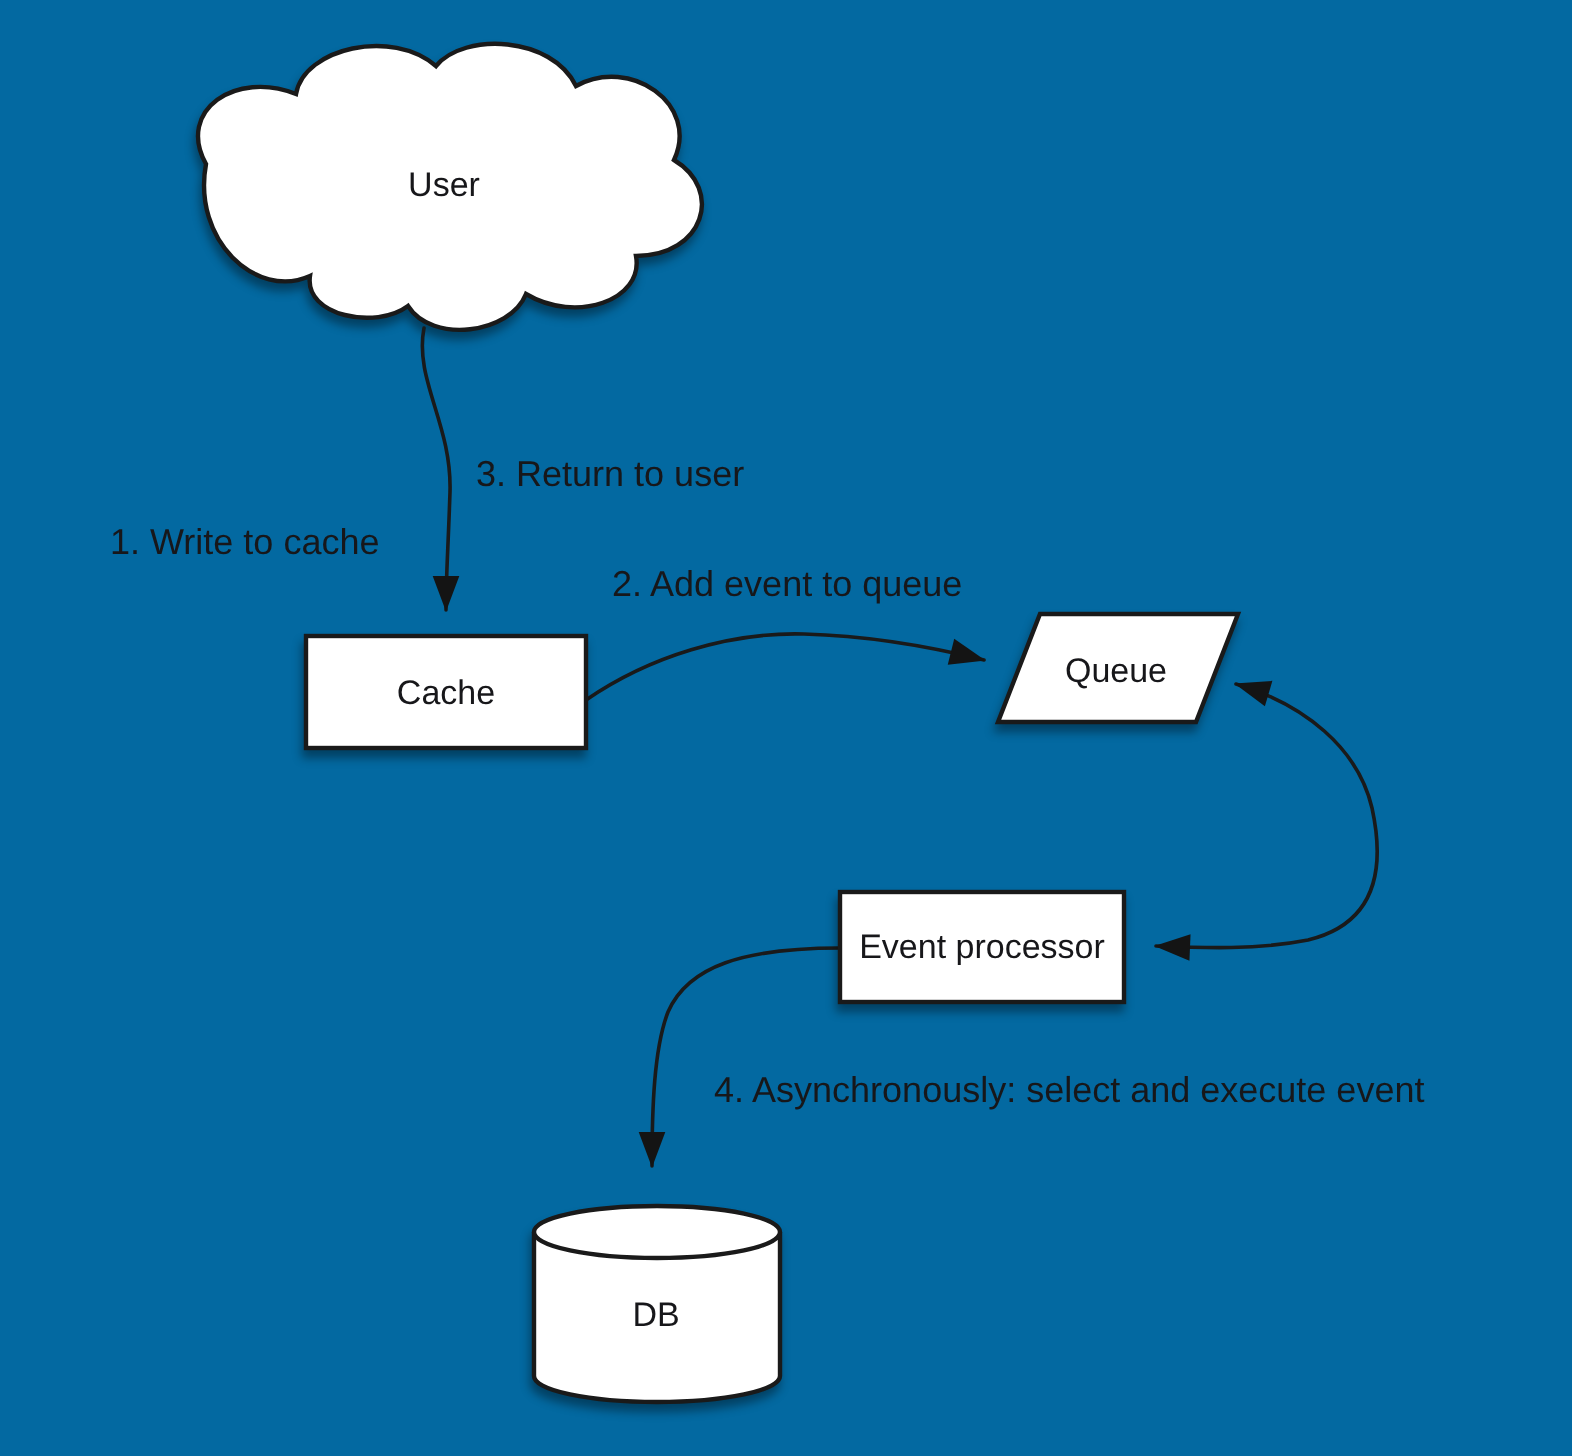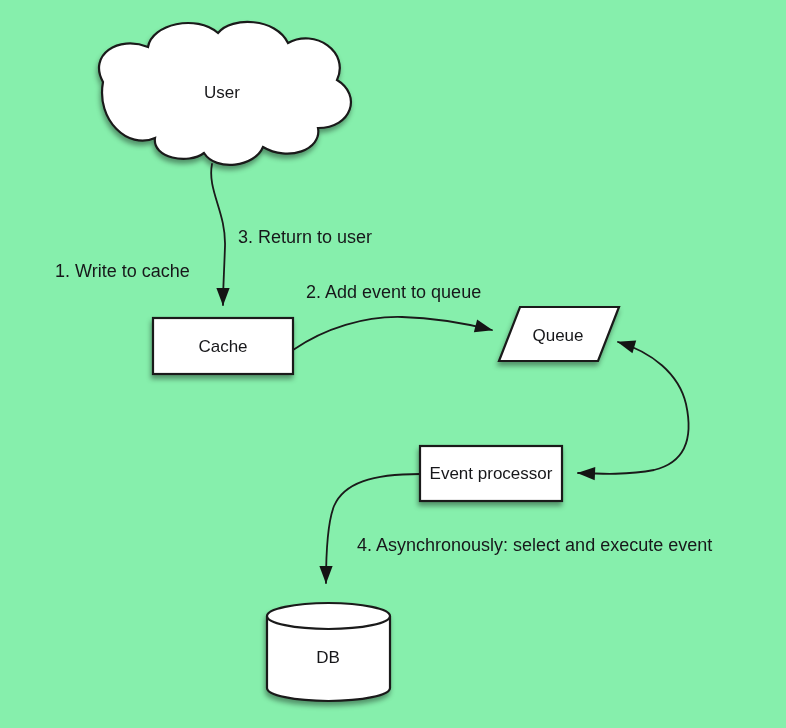--- a/index.html
+++ b/index.html
@@ -4,21 +4,21 @@
 <style>
   html, body {
     margin: 0;
     padding: 0;
     background: #ffffff;
   }
   #canvas {
     position: relative;
     width: 786px;
     height: 728px;
-    background: #86efac;
+    background: #0369a1;
     overflow: hidden;
     font-family: "Liberation Sans", sans-serif;
   }
   svg { display: block; }
   .shape {
     fill: #ffffff;
     stroke: #1a1a1a;
     stroke-width: 2.2;
     filter: drop-shadow(-1px 4px 2.5px rgba(0,0,0,0.38));
   }

